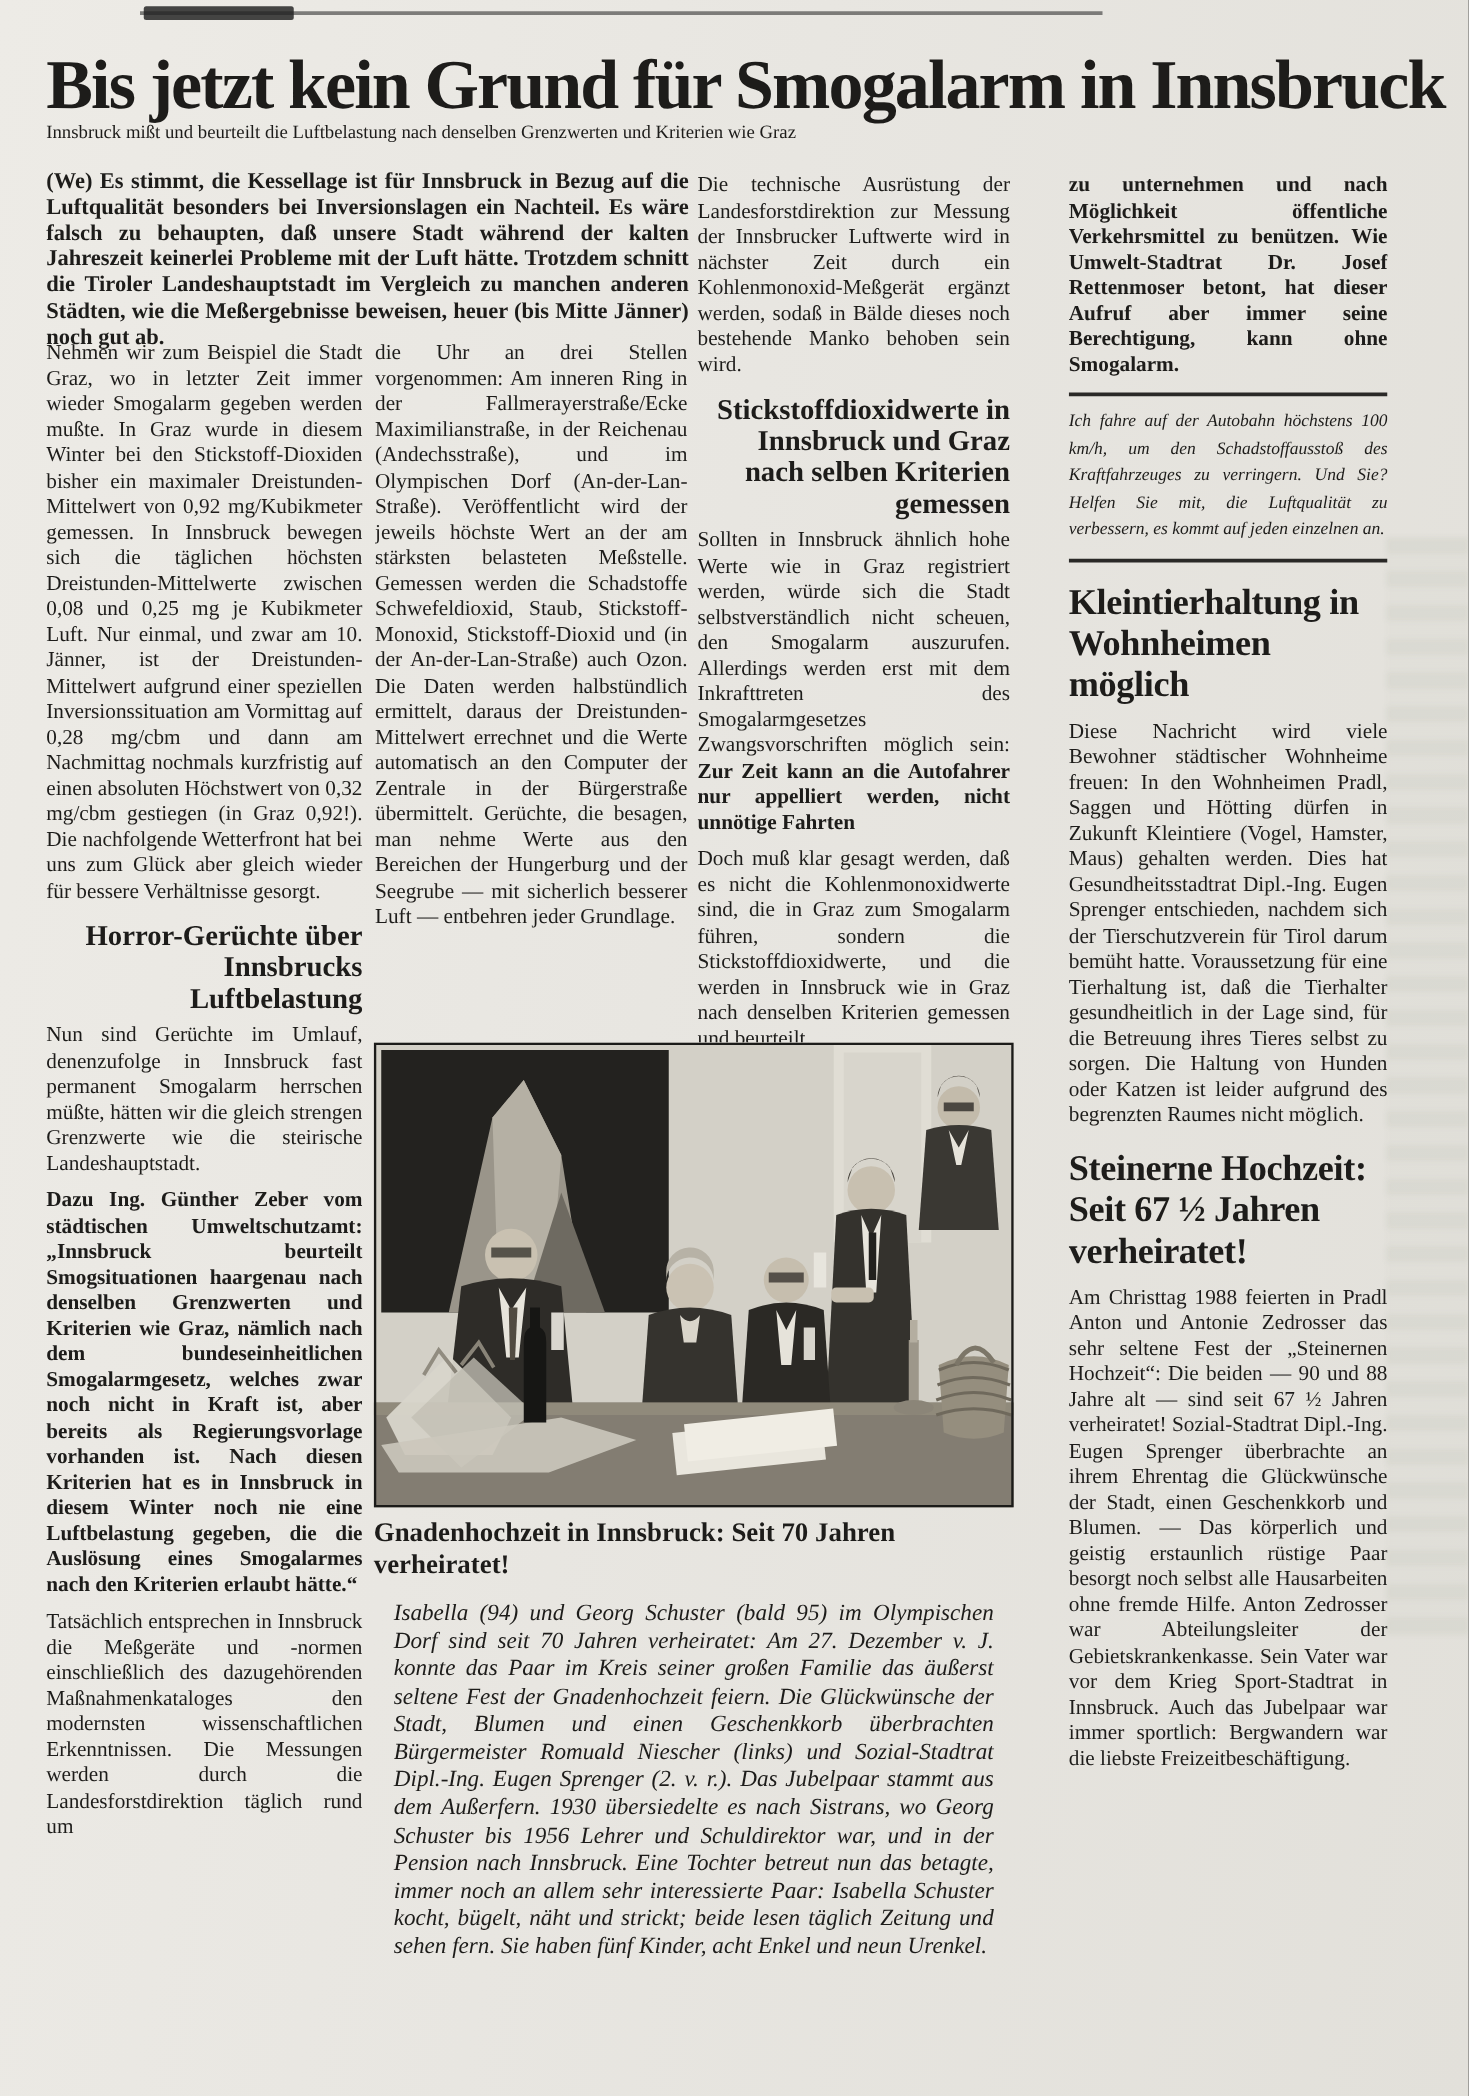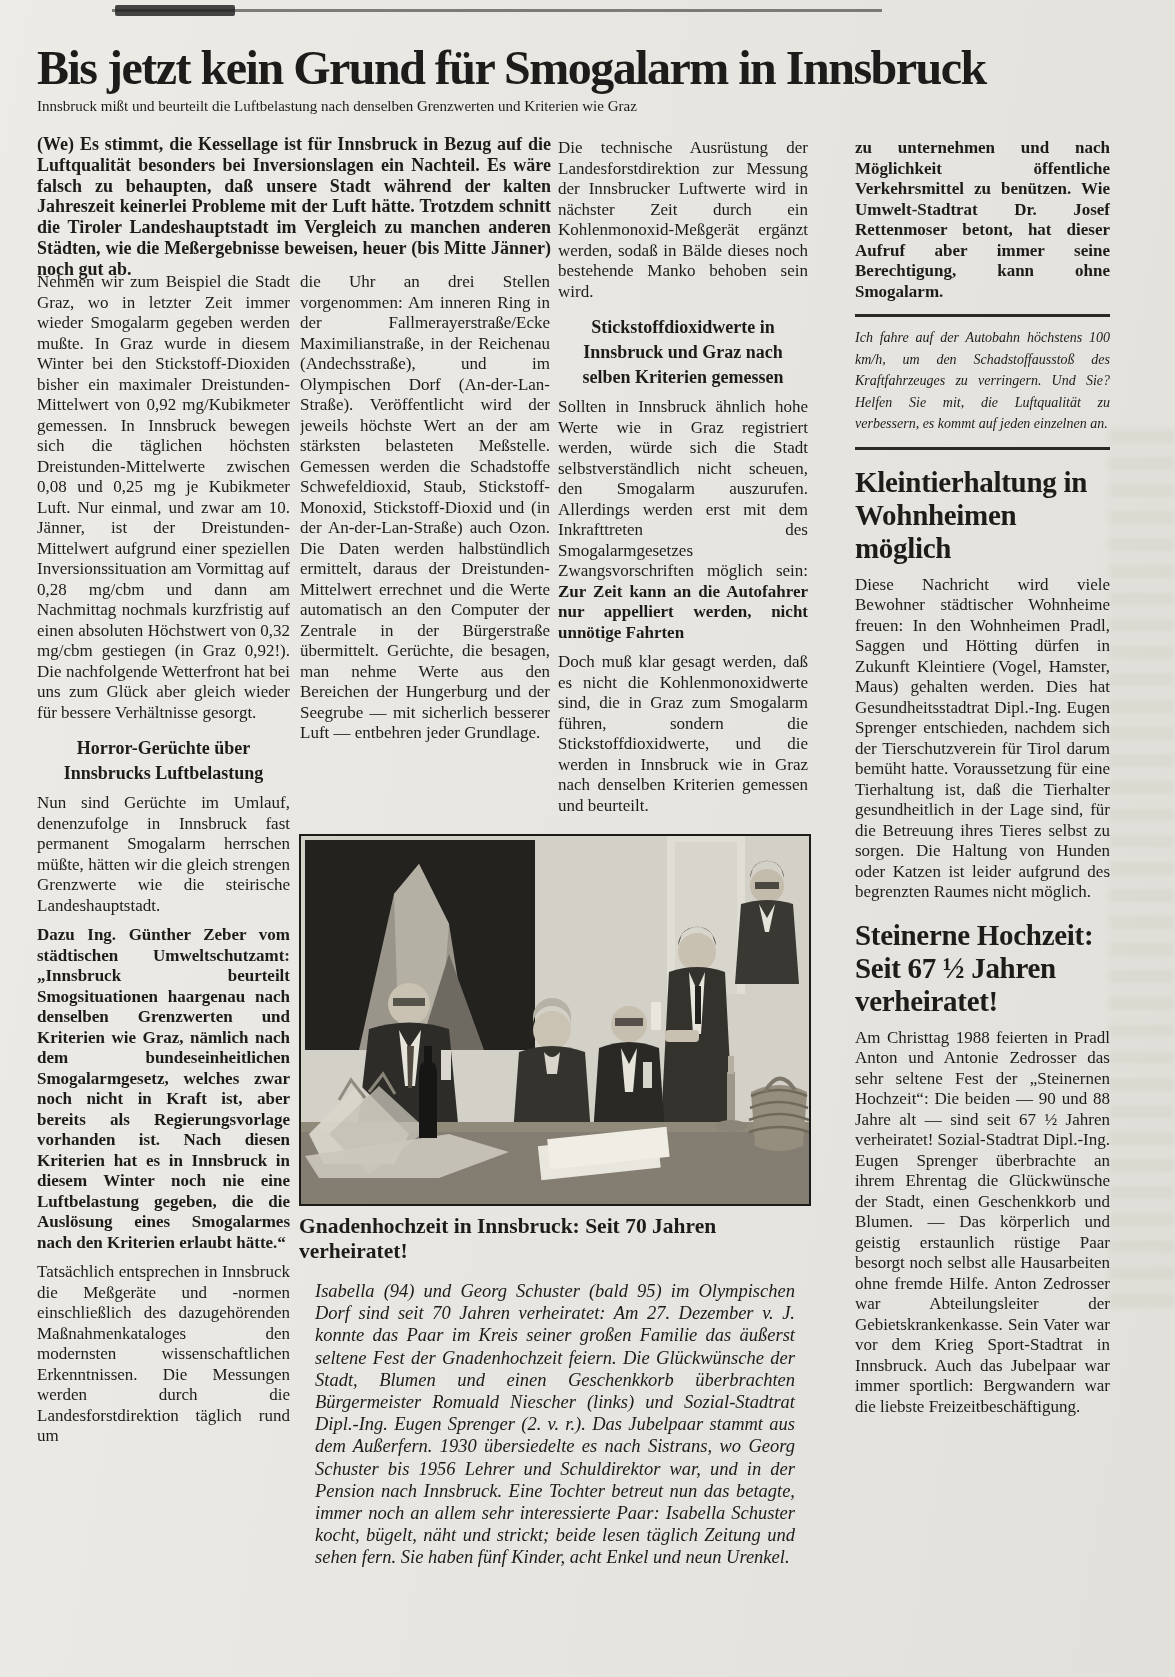--- a/index.html
+++ b/index.html
@@ -8,32 +8,32 @@
     background:linear-gradient(100deg,#edebe6 0%,#e8e6e1 45%,#e2e0da 100%);
     font-family:"Liberation Serif","DejaVu Serif",serif;
     color:#1d1c1a;
   }
   
   .artifact-line{position:absolute;left:112px;top:9px;width:770px;height:3px;background:#222;opacity:.55;}
   .artifact-blob{position:absolute;left:115px;top:5px;width:120px;height:11px;background:#1a1a1a;border-radius:2px;opacity:.8;}
   .bleed{position:absolute;right:0;top:430px;width:66px;height:880px;
     background:repeating-linear-gradient(180deg,rgba(135,148,120,.12) 0 13px,rgba(135,148,120,.03) 13px 27px);
     filter:blur(2px);opacity:.8;}
-  .headline{position:absolute;left:37px;top:42px;margin:0;font-size:48px;line-height:52px;
+  .headline{position:absolute;left:37px;top:42px;margin:0;font-size:56px;line-height:52px;
     font-weight:bold;letter-spacing:-1.5px;white-space:nowrap;}
   .subhead{position:absolute;left:37px;top:98px;margin:0;font-size:15px;white-space:nowrap;font-weight:normal;text-align:center;}
   .lead{position:absolute;left:37px;top:134px;width:514px;margin:0;
     font-weight:bold;font-size:18px;line-height:20.8px;text-align:justify;}
   .col{position:absolute;text-align:justify;font-size:17px;line-height:20.5px;}
   .col p{margin:0 0 9px;}
   #col1{left:37px;top:272px;width:253px;height:1330px;overflow:hidden;}
   #col2{left:300px;top:272px;width:250px;height:560px;overflow:hidden;}
   #col3{left:558px;top:138px;width:250px;height:696px;overflow:hidden;}
   #col4{left:855px;top:138px;width:255px;height:1466px;overflow:hidden;}
-  .inhead{font-size:18px;line-height:25px;font-weight:bold;text-align:center;margin:13px 0 7px;}
+  .inhead{font-size:23px;line-height:25px;font-weight:bold;text-align:right;margin:13px 0 7px;}
   .bighead{font-size:29px;line-height:33px;font-weight:bold;text-align:left;letter-spacing:-.3px;margin:16px 0 10px;}
   .boldp{font-weight:bold;}
   .rule{border:0;border-top:3px solid #2a2927;margin:12px 0 10px;}
   .quotebox{font-style:italic;font-size:14px;line-height:21.6px;}
   .photo{position:absolute;left:299px;top:834px;width:512px;height:372px;}
   .caption{position:absolute;left:299px;top:1214px;width:512px;}
   .caption-title{margin:0 0 5px;font-size:21.5px;font-weight:bold;text-align:left;}
   .caption-body{margin:16px;font-size:18.5px;line-height:22.2px;font-style:italic;text-align:justify;}
   .footer{position:absolute;left:28px;top:1700px;width:1122px;background:#e7e5e0;
     border-top:2px solid #23221f;border-bottom:2px solid #23221f;

